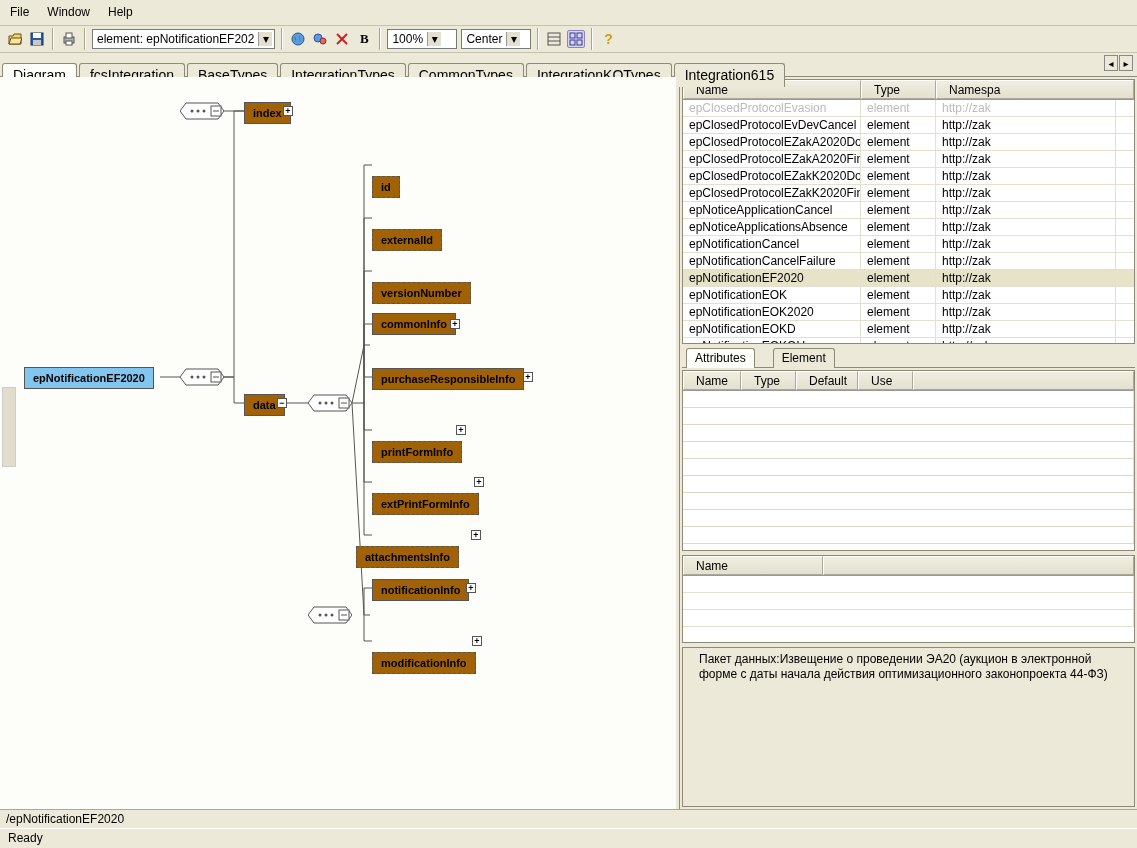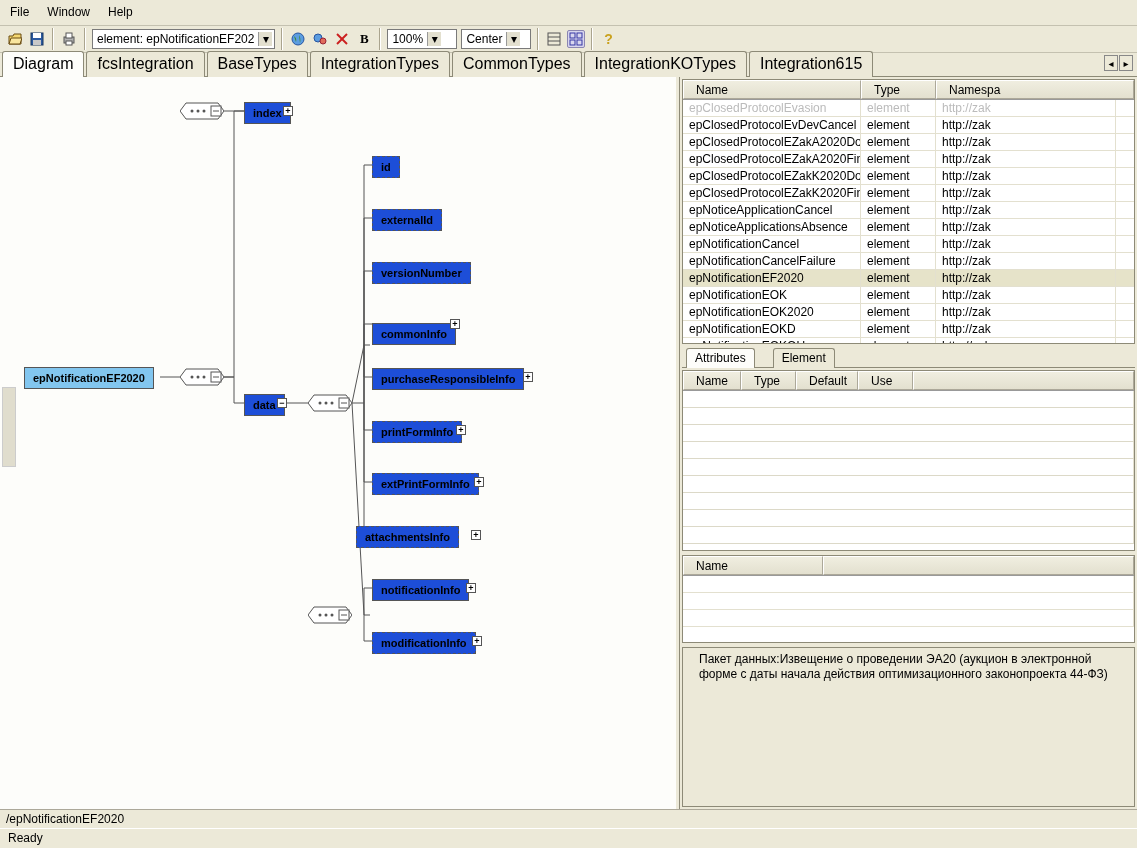--- a/index.html
+++ b/index.html
@@ -12,33 +12,33 @@
   
   .toolbar { height: 28px; display: flex; align-items: center; padding: 0 6px; gap: 4px; background: #ece9d8; border-bottom: 1px solid #c4c1b0; }
   .toolbar .sep { width: 2px; height: 22px; border-left: 1px solid #aaa48e; border-right: 1px solid #fff; margin: 0 2px; }
   .toolbar select, .toolbar .combo { height: 20px; font-size: 12px; background: #fff; border: 1px solid #7a7a7a; }
   .toolbar .combo { display: inline-flex; align-items: center; padding: 0 2px 0 4px; }
   .toolbar .combo .arrow { display:inline-block; width:14px; text-align:center; background:#e3e0cf; border-left:1px solid #999; margin-left:4px; }
   .t-icon { width: 18px; height: 18px; display: inline-flex; align-items: center; justify-content: center; border: 1px solid transparent; border-radius: 2px; cursor: pointer; }
 
   
   .tabs { height: 24px; display: flex; align-items: flex-end; background: #ece9d8; border-bottom: 1px solid #8d8a77; padding-left: 2px; gap: 0; position: relative; }
-  .tabs .tab { padding: 3px 10px 4px; background: #ece9d8; border: 1px solid #8d8a77; border-bottom: none; border-top-left-radius: 3px; border-top-right-radius: 3px; margin-right: 2px; font-size: 16px; cursor: default; position: relative; top: 1px; white-space: nowrap; }
+  .tabs .tab { padding: 3px 10px 4px; background: #ece9d8; border: 1px solid #8d8a77; border-bottom: none; border-top-left-radius: 3px; border-top-right-radius: 3px; margin-right: 2px; font-size: 14px; cursor: default; position: relative; top: 11px; white-space: nowrap; }
   .tabs .tab.active { background: #fdfdfa; }
   .tabs .spin { position: absolute; right: 4px; top: 2px; display: flex; gap: 1px; }
   .tabs .spin div { width: 14px; height: 16px; border: 1px solid #888; background: #ece9d8; display: flex; align-items: center; justify-content: center; font-size: 10px; cursor: pointer; }
 
   
   .main { flex: 1 1 auto; display: flex; min-height: 0; }
   .left-pane { flex: 1 1 auto; background: #fdfdfa; position: relative; border-right: 3px solid #ece9d8; overflow: hidden; }
   .right-pane { width: 458px; background: #ece9d8; display: flex; flex-direction: column; border-left: 1px solid #8d8a77; }
 
   
-  .node { position: absolute; border: 1px solid #555; background: #1d4ed8; padding: 4px 8px; font-size: 11px; font-weight: bold; white-space: nowrap; }
-  .node.dashed { border-style: dashed; }
+  .node { position: absolute; border: 1px solid #555; background: #a16207; padding: 4px 8px; font-size: 11px; font-weight: bold; white-space: nowrap; }
+  .node.dashed { border-style: dashed; margin-top: 20px; }
   .node.root { background: #82c6ef; }
   .expand-box { position: absolute; width: 10px; height: 10px; border: 1px solid #555; background: #fff; font-size: 9px; line-height: 8px; text-align: center; font-weight: bold; }
   .comp { position: absolute; width: 44px; height: 20px; }
   .comp svg { position: absolute; inset:0; }
 
   
   svg.wires { position: absolute; inset: 0; width: 100%; height: 100%; pointer-events: none; }
   svg.wires line, svg.wires polyline { stroke: #555; stroke-width: 1; fill: none; }
 
   
@@ -257,21 +257,21 @@
     <div class="node" style="left:244px;top:25px;">index</div>
     <div class="expand-box" style="left:283px;top:29px;">+</div>
 
     <div class="node" style="left:244px;top:317px;">data</div>
     <div class="expand-box" style="left:277px;top:321px;">−</div>
 
     <div class="node dashed" style="left:372px;top:79px;">id</div>
     <div class="node dashed" style="left:372px;top:132px;">externalId</div>
     <div class="node dashed" style="left:372px;top:185px;">versionNumber</div>
 
-    <div class="node" style="left:372px;top:246px;">commonInfo</div>
+    <div class="node" style="left:372px;top:236px;">commonInfo</div>
     <div class="expand-box" style="left:450px;top:242px;">+</div>
 
     <div class="node" style="left:372px;top:291px;">purchaseResponsibleInfo</div>
     <div class="expand-box" style="left:523px;top:295px;">+</div>
 
     <div class="node dashed" style="left:372px;top:344px;">printFormInfo</div>
     <div class="expand-box" style="left:456px;top:348px;">+</div>
 
     <div class="node dashed" style="left:372px;top:396px;">extPrintFormInfo</div>
     <div class="expand-box" style="left:474px;top:400px;">+</div>

